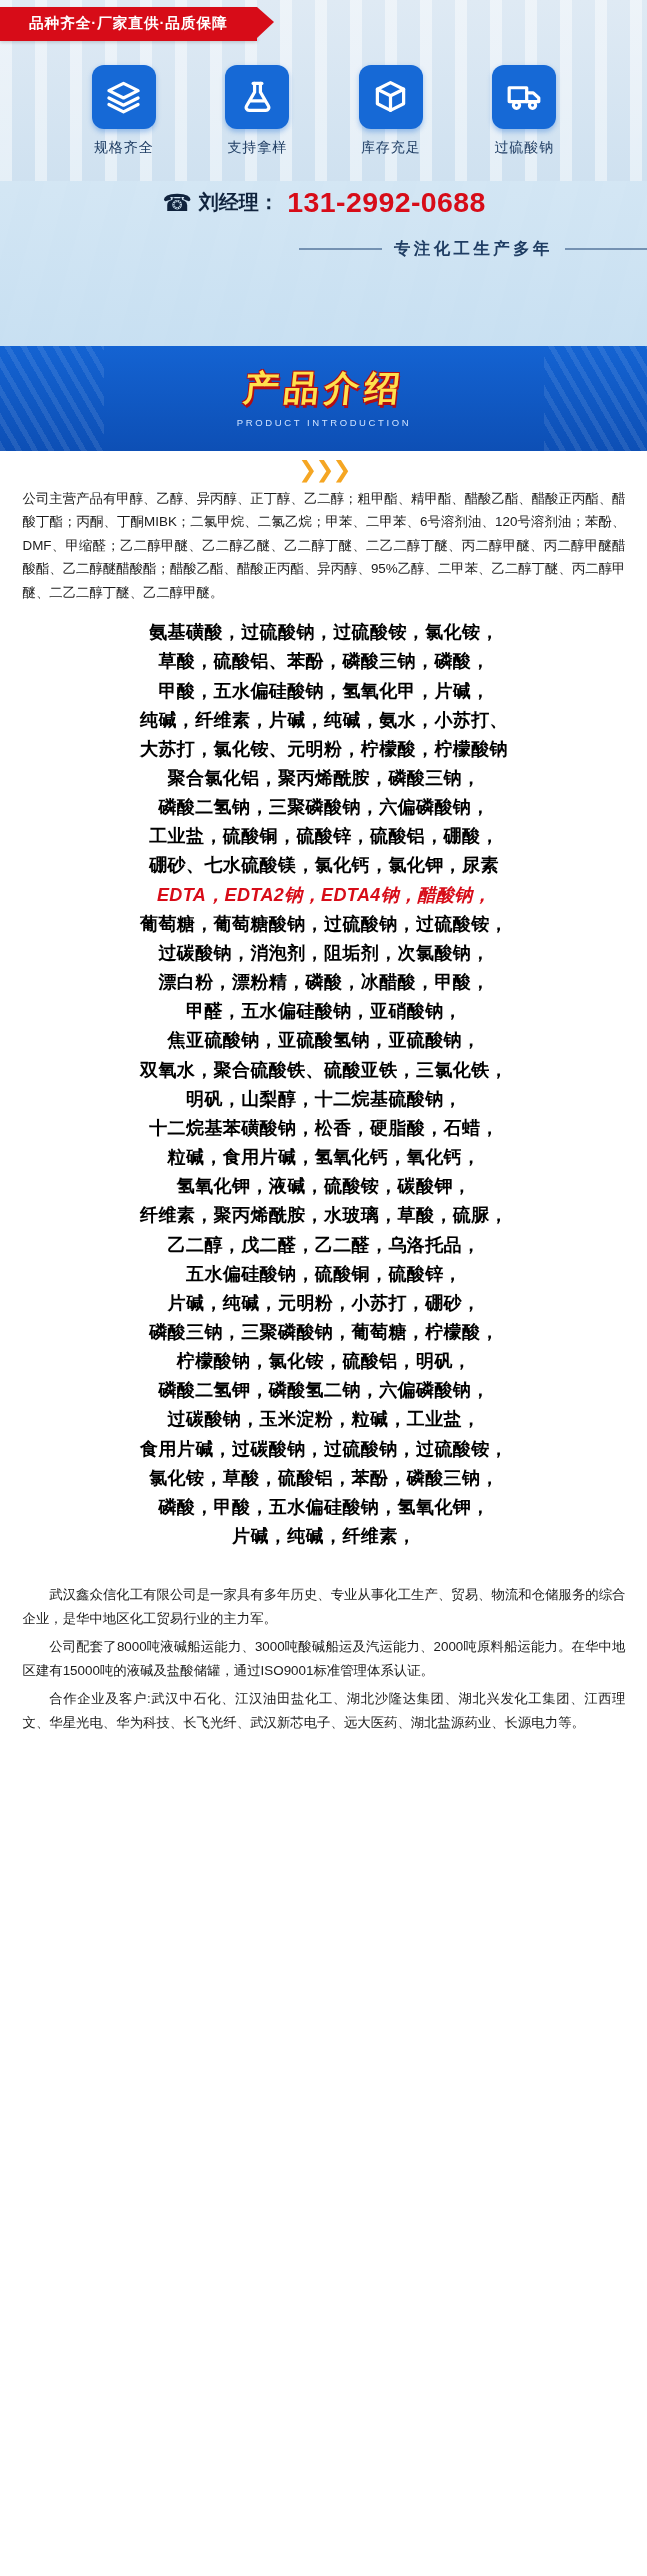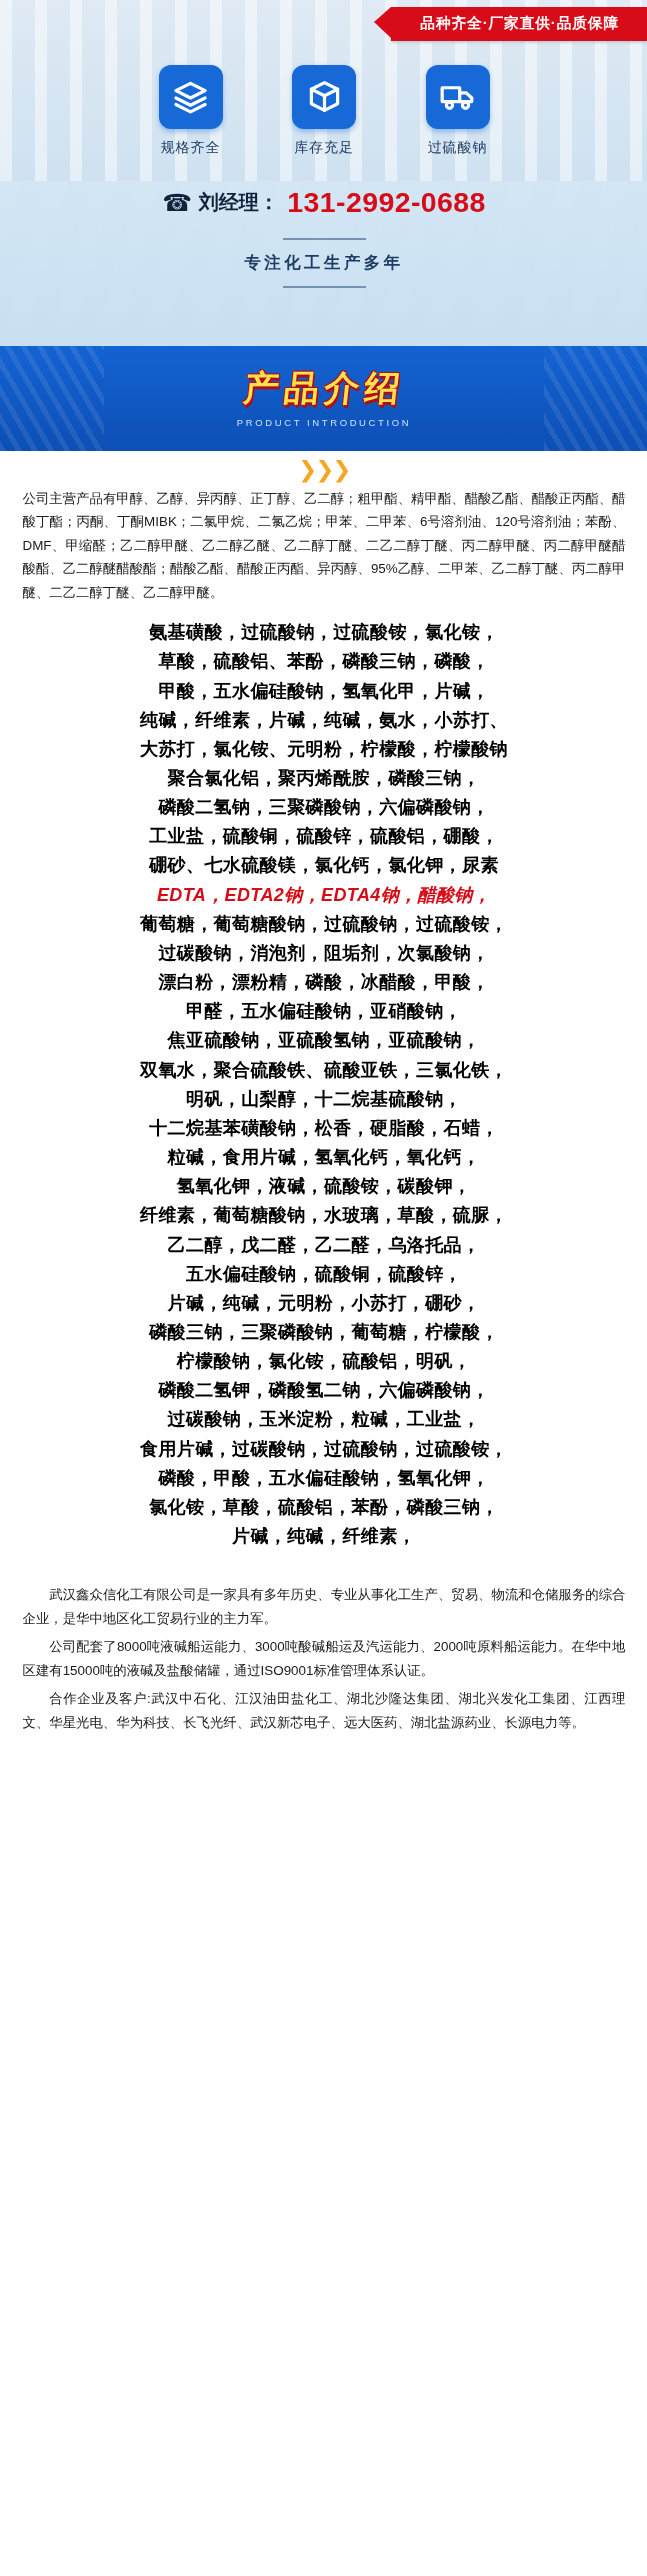--- a/index.html
+++ b/index.html
@@ -24,21 +24,21 @@
   .hero::before{
     content:"";
     position:absolute; left:0; right:0; top:0; height:181px;
     background:
       repeating-linear-gradient(90deg, rgba(255,255,255,0.55) 0px, rgba(255,255,255,0.55) 12px, rgba(255,255,255,0.0) 12px, rgba(255,255,255,0.0) 35px),
       linear-gradient(180deg,#dfeaf4 0%, #cfe1f0 100%);
     opacity:.85;
   }
   .hero-inner{ position:relative; z-index:3; }
 
-  .ribbon-wrap{ display:flex; justify-content:flex-end; padding-top:7px; }
+  .ribbon-wrap{ display:flex; justify-content:flex-start; padding-top:7px; }
   .ribbon{
     position:relative;
     background:#d70c18;
     color:#fff;
     font-size:14.7px;
     font-weight:bold;
     letter-spacing:0.9px;
     padding:7px 29px 7.8px 29px;
     box-shadow:0 1.7px 3.5px rgba(0,0,0,.18);
   }
@@ -84,21 +84,21 @@
   .phone-name{
     font-size:20px; color:#10233d; font-weight:bold;
   }
   .phone-number{
     font-size:28.5px; font-weight:bold; color:#d70c18;
     letter-spacing:0.4px;
   }
 
   .tagline{
     margin-top:19px;
-    display:flex; align-items:center; justify-content:space-between; gap:12px;flex-direction:column;
+    display:flex; align-items:center; justify-content:flex-end; gap:12px;
   }
   .tagline .bar{ width:83px;height:1.7px;background:#2a4f7c; opacity:.55;}
   .tagline .txt{ font-size:16.4px; color:#1f3d63; letter-spacing:3.5px; font-weight:bold;}
 
   
   .sec-title{
     background:linear-gradient(180deg,#1463d2 0%,#0d4fb5 100%);
     padding:19px 0 22.5px 0;
     text-align:center;
     position:relative;
@@ -187,20 +187,30 @@
           <div class="feat-icon">
             <svg viewBox="0 0 24 24">
                 <polygon points="12,3 22,8 12,13 2,8"></polygon>
                 <polyline points="2,13 12,18 22,13"></polyline>
                 <polyline points="2,17.5 12,22.5 22,17.5"></polyline>
               </svg>
           </div>
           <div class="feat-label">规格齐全</div>
         </div>
 
+        <div class="feature">
+          <div class="feat-icon">
+            <svg viewBox="0 0 24 24">
+                <path d="M9 3h6"></path>
+                <path d="M10 3v6L4.5 18.5A2 2 0 0 0 6.3 21.5h11.4a2 2 0 0 0 1.8-3L14 9V3"></path>
+                <path d="M7.2 15h9.6"></path>
+              </svg>
+          </div>
+          <div class="feat-label">支持拿样</div>
+        </div>
 
         <div class="feature">
           <div class="feat-icon">
             <svg viewBox="0 0 24 24">
                 <polyline points="3,7 12,2.5 21,7 21,17 12,21.5 3,17 3,7"></polyline>
                 <polyline points="3,7 12,11.5 21,7"></polyline>
                 <line x1="12" y1="11.5" x2="12" y2="21.5"></line>
               </svg>
           </div>
           <div class="feat-label">库存充足</div>
@@ -264,31 +274,31 @@
       <div class="prod-line">葡萄糖，葡萄糖酸钠，过硫酸钠，过硫酸铵，</div>
       <div class="prod-line">过碳酸钠，消泡剂，阻垢剂，次氯酸钠，</div>
       <div class="prod-line">漂白粉，漂粉精，磷酸，冰醋酸，甲酸，</div>
       <div class="prod-line">甲醛，五水偏硅酸钠，亚硝酸钠，</div>
       <div class="prod-line">焦亚硫酸钠，亚硫酸氢钠，亚硫酸钠，</div>
       <div class="prod-line">双氧水，聚合硫酸铁、硫酸亚铁，三氯化铁，</div>
       <div class="prod-line">明矾，山梨醇，十二烷基硫酸钠，</div>
       <div class="prod-line">十二烷基苯磺酸钠，松香，硬脂酸，石蜡，</div>
       <div class="prod-line">粒碱，食用片碱，氢氧化钙，氧化钙，</div>
       <div class="prod-line">氢氧化钾，液碱，硫酸铵，碳酸钾，</div>
-      <div class="prod-line">纤维素，葡萄糖酸钠，水玻璃，草酸，硫脲，</div>
+      <div class="prod-line">纤维素，聚丙烯酰胺，水玻璃，草酸，硫脲，</div>
       <div class="prod-line">乙二醇，戊二醛，乙二醛，乌洛托品，</div>
       <div class="prod-line">五水偏硅酸钠，硫酸铜，硫酸锌，</div>
       <div class="prod-line">片碱，纯碱，元明粉，小苏打，硼砂，</div>
       <div class="prod-line">磷酸三钠，三聚磷酸钠，葡萄糖，柠檬酸，</div>
       <div class="prod-line">柠檬酸钠，氯化铵，硫酸铝，明矾，</div>
       <div class="prod-line">磷酸二氢钾，磷酸氢二钠，六偏磷酸钠，</div>
       <div class="prod-line">过碳酸钠，玉米淀粉，粒碱，工业盐，</div>
       <div class="prod-line">食用片碱，过碳酸钠，过硫酸钠，过硫酸铵，</div>
+      <div class="prod-line">氯化铵，草酸，硫酸铝，苯酚，磷酸三钠，</div>
       <div class="prod-line">磷酸，甲酸，五水偏硅酸钠，氢氧化钾，</div>
-      <div class="prod-line">氯化铵，草酸，硫酸铝，苯酚，磷酸三钠，</div>
       <div class="prod-line">片碱，纯碱，纤维素，</div>
     </div>
 
     <div class="footer-paras">
       <p class="para indent">武汉鑫众信化工有限公司是一家具有多年历史、专业从事化工生产、贸易、物流和仓储服务的综合企业，是华中地区化工贸易行业的主力军。</p>
       <p class="para indent">公司配套了8000吨液碱船运能力、3000吨酸碱船运及汽运能力、2000吨原料船运能力。在华中地区建有15000吨的液碱及盐酸储罐，通过ISO9001标准管理体系认证。</p>
       <p class="para indent">合作企业及客户:武汉中石化、江汉油田盐化工、湖北沙隆达集团、湖北兴发化工集团、江西理文、华星光电、华为科技、长飞光纤、武汉新芯电子、远大医药、湖北盐源药业、长源电力等。</p>
     </div>
 
     <div class="bottom-pad"></div>

